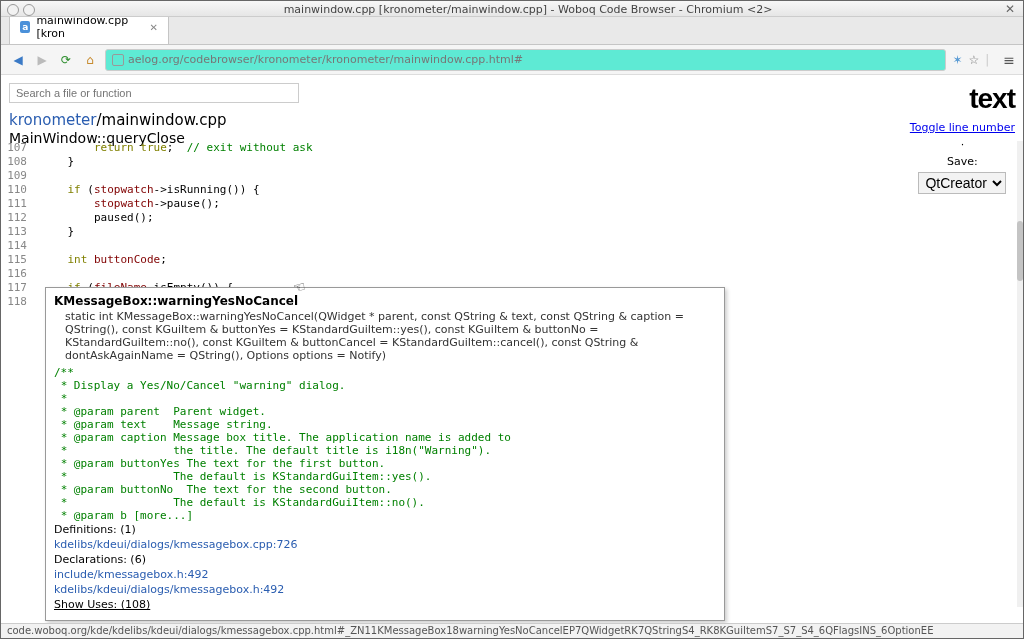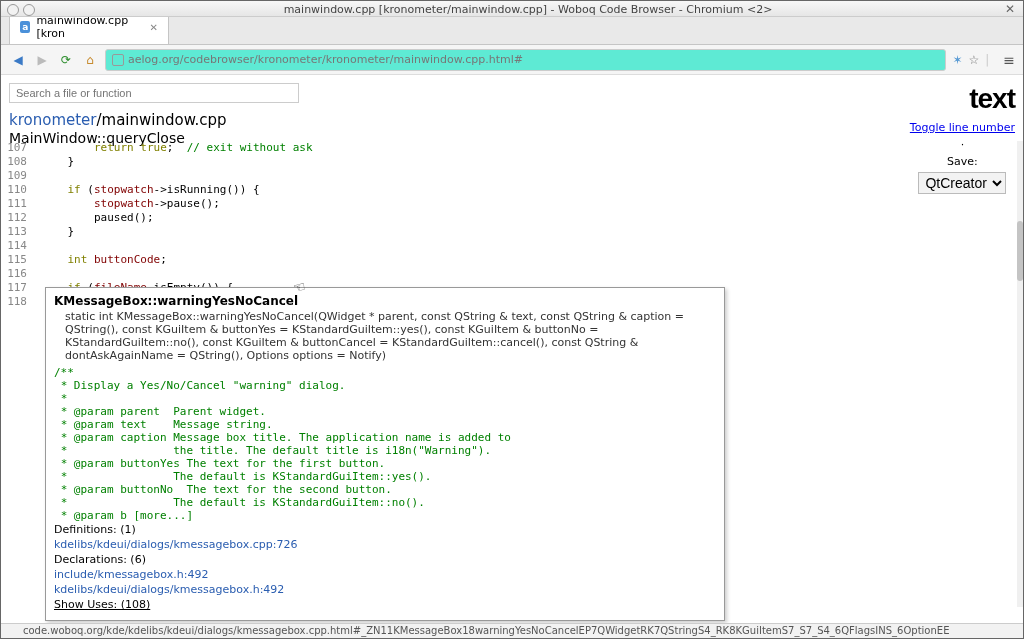--- a/index.html
+++ b/index.html
@@ -51,21 +51,21 @@
   .tooltip .tt-sig { color: #333; line-height: 13px; margin-left: 11px; }
   .tooltip .doc { font-family: "DejaVu Sans Mono", monospace; font-size: 11px; color: #008000; margin-top: 4px; line-height: 13px; white-space: pre-wrap; }
   .tooltip .meta { font-size: 11px; color: #000; line-height: 15px; }
   .tooltip .meta a { color: #2a5db0; text-decoration: none; }
   .tooltip .show-uses { text-decoration: underline; cursor: pointer; }
   .cursor-hand { position: absolute; left: 292px; top: 204px; font-size: 14px; color: #444; transform: rotate(-10deg); z-index: 6; }
 
   .scrollbar { position: absolute; right: 0; top: 66px; bottom: 16px; width: 6px; background: #f0f0f0; }
   .thumb { position: absolute; left: 0; right: 0; top: 80px; height: 60px; background: #c4c4c4; border-radius: 3px; }
 
-  .statusbar { height: 15px; border-top: 1px solid #ccc; background: #f2f2f2; font-size: 10px; color: #555; padding: 1px 22px; overflow: hidden; white-space: nowrap; }
+  .statusbar { height: 15px; border-top: 1px solid #ccc; background: #f2f2f2; font-size: 10px; color: #555; padding: 1px 6px; overflow: hidden; white-space: nowrap; }
 </style>
 </head>
 <body>
 
 <div class="window">
   <div class="titlebar">
     <span class="win-circle"></span>
     <span class="win-circle"></span>
     <span class="titlebar-spacer">mainwindow.cpp [kronometer/mainwindow.cpp] - Woboq Code Browser - Chromium &lt;2&gt;</span>
     <span class="close-x">✕</span>

